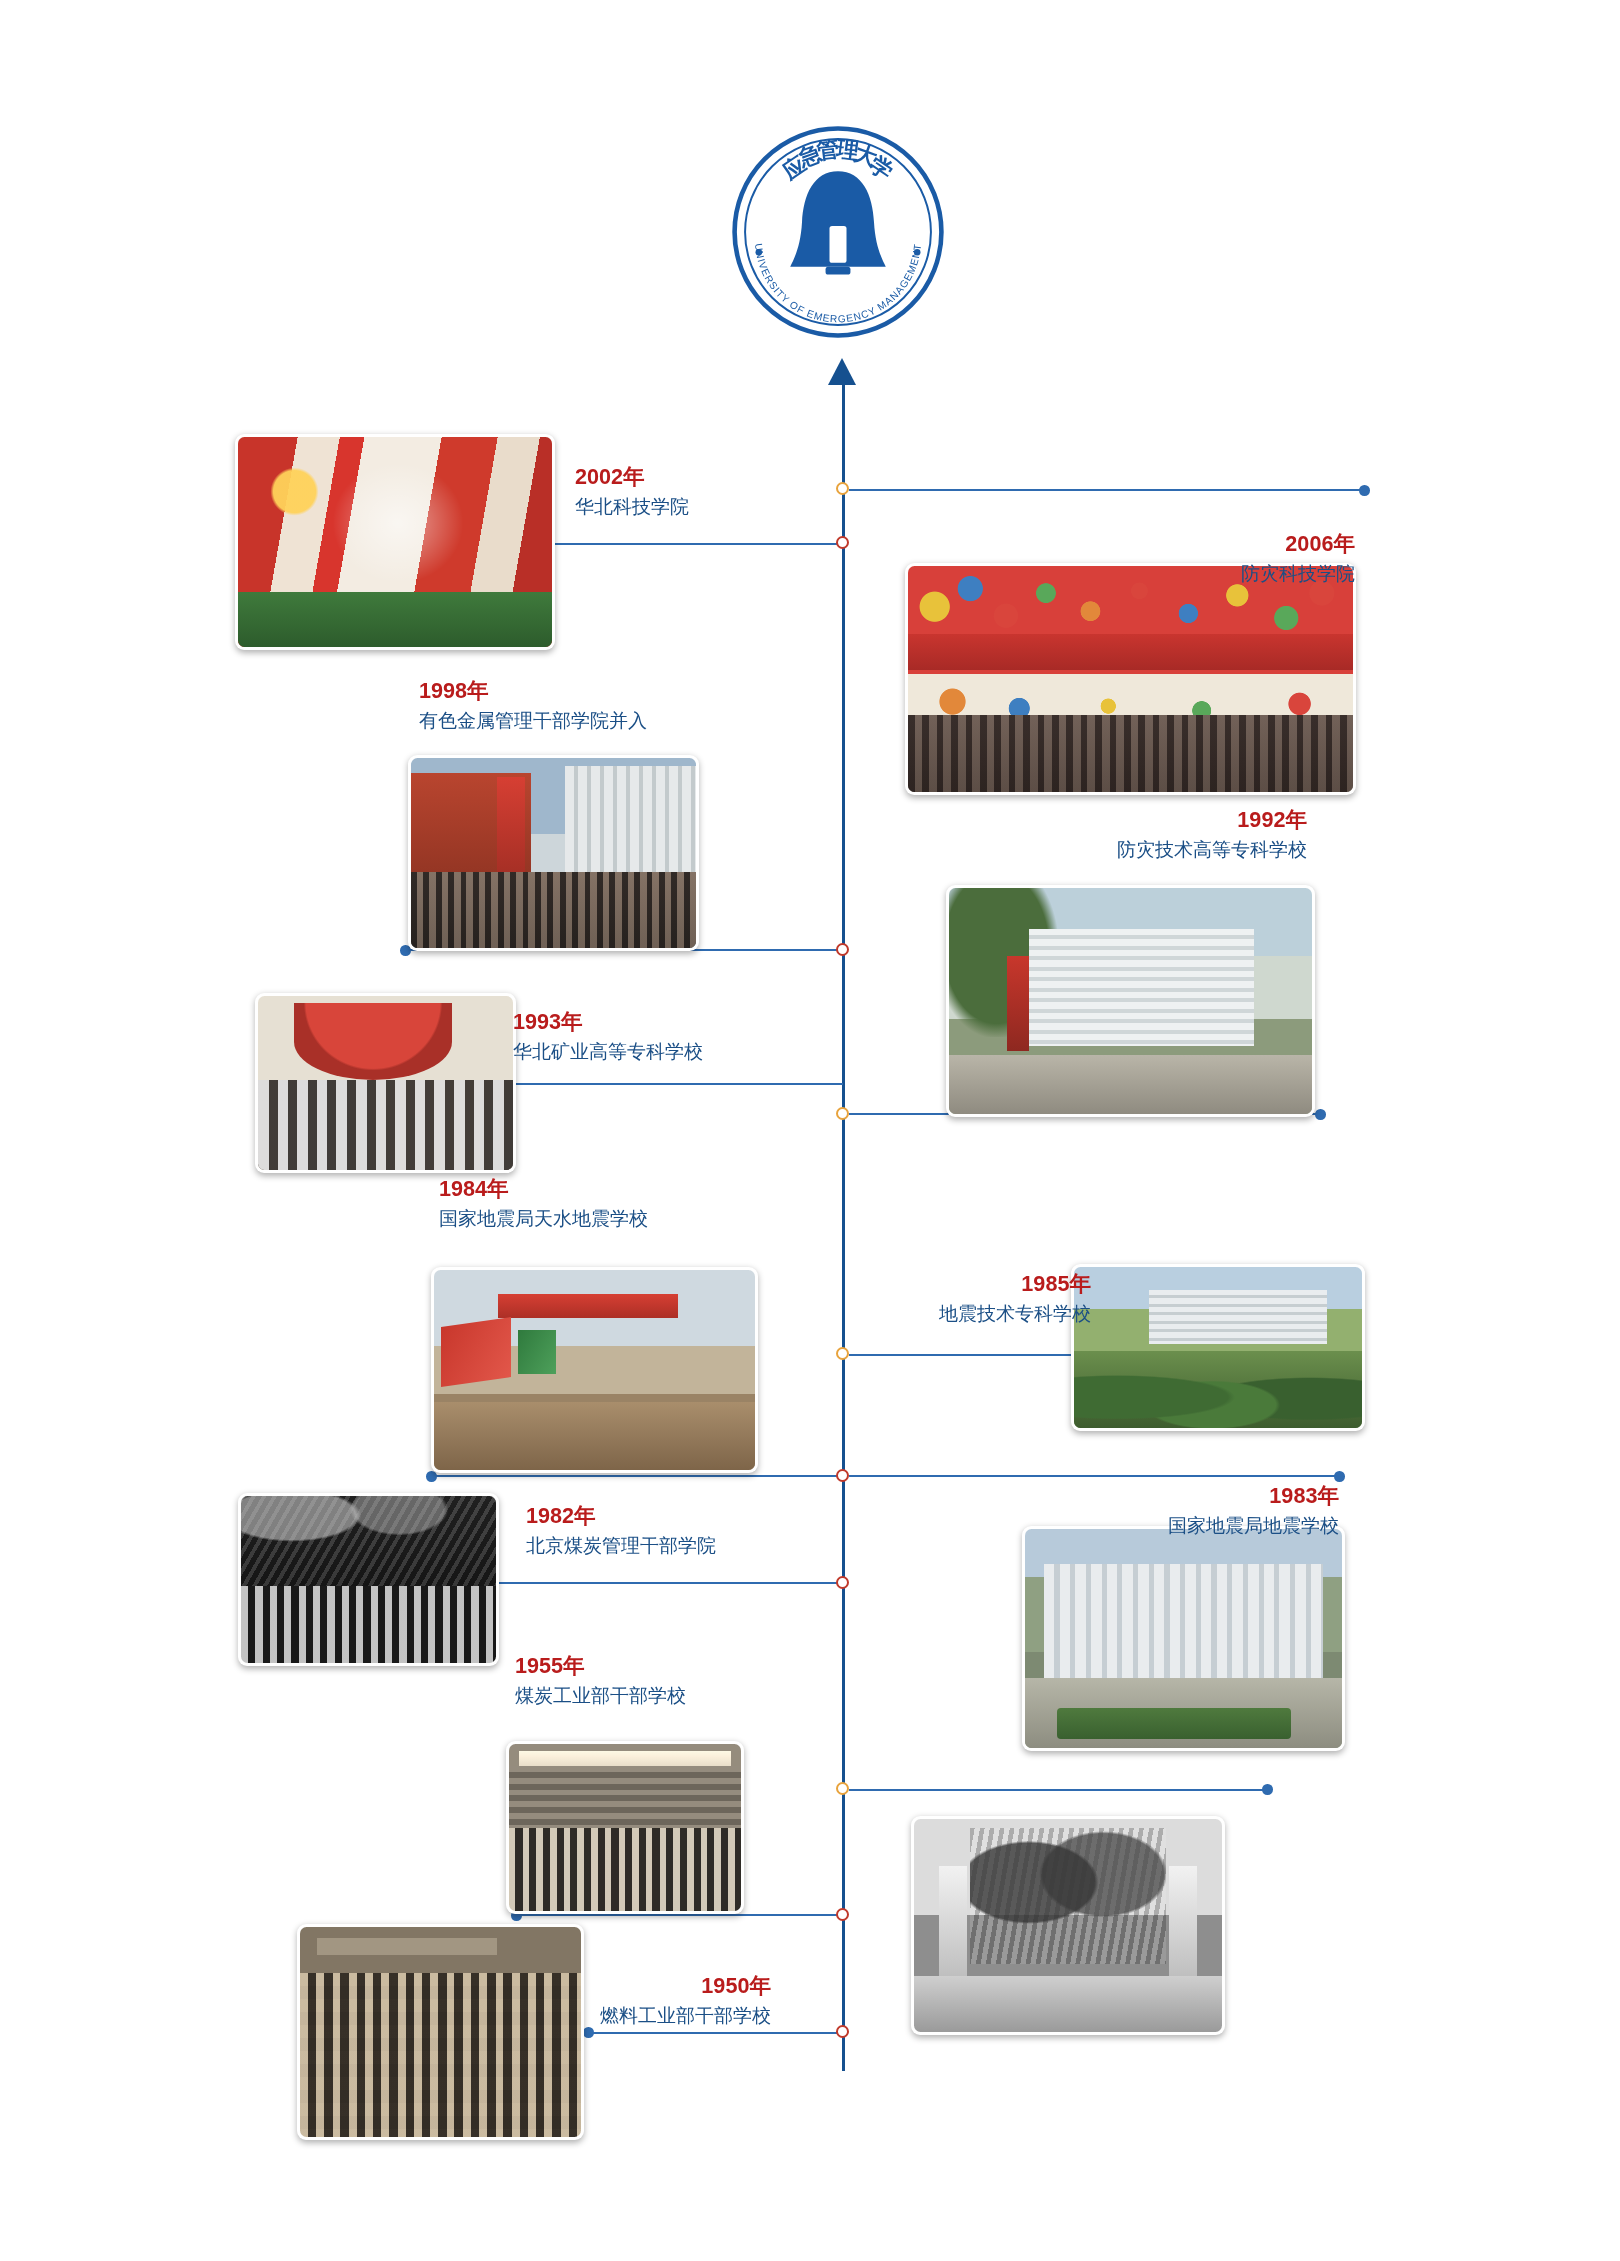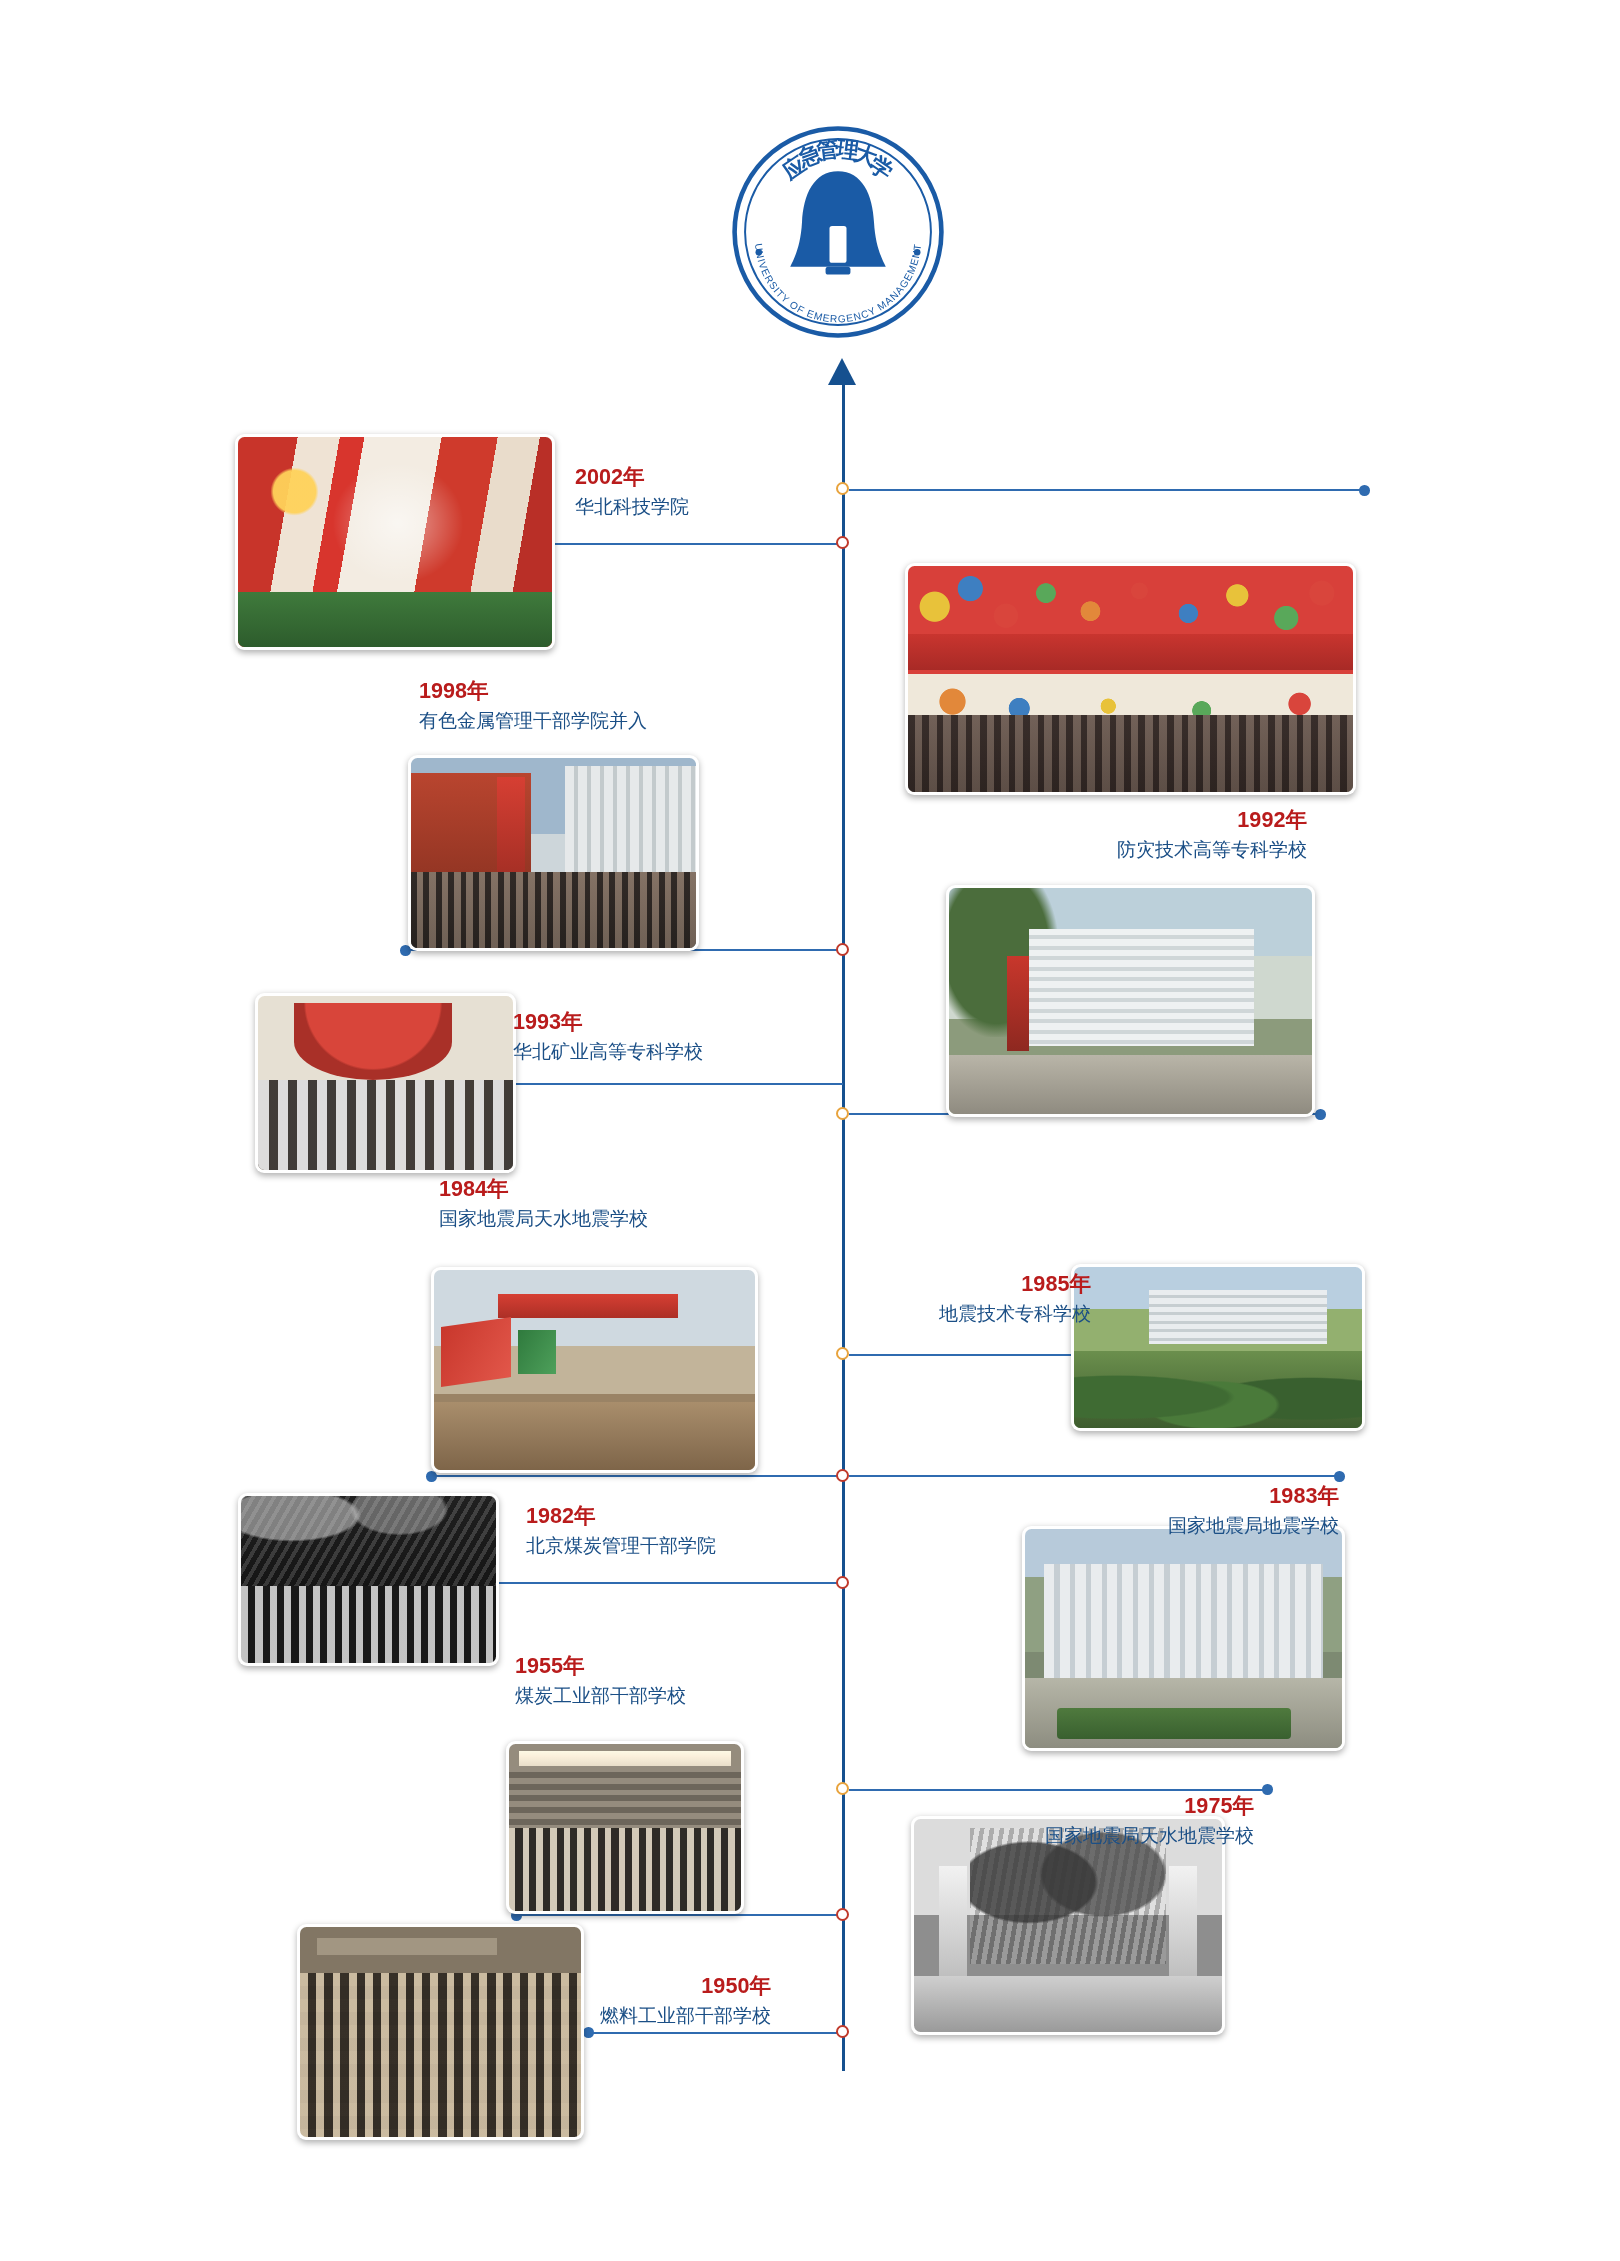--- a/index.html
+++ b/index.html
@@ -564,20 +564,24 @@
           <span class="rows"></span>
         </div>
       </div>
   </div>
 
   <div class="label left-align" style="left:575px; top:464px;">
     <div class="year">2002年</div>
     <div class="name">华北科技学院</div>
   </div>
 
+  <div class="label right-align" style="left:947px; top:531px; width:408px;">
+    <div class="year">2006年</div>
+    <div class="name">防灾科技学院</div>
+  </div>
 
   <div class="label left-align" style="left:419px; top:678px;">
     <div class="year">1998年</div>
     <div class="name">有色金属管理干部学院并入</div>
   </div>
 
   <div class="label right-align" style="left:902px; top:807px; width:405px;">
     <div class="year">1992年</div>
     <div class="name">防灾技术高等专科学校</div>
   </div>
@@ -605,24 +609,20 @@
   <div class="label left-align" style="left:526px; top:1503px;">
     <div class="year">1982年</div>
     <div class="name">北京煤炭管理干部学院</div>
   </div>
 
   <div class="label left-align" style="left:515px; top:1653px;">
     <div class="year">1955年</div>
     <div class="name">煤炭工业部干部学校</div>
   </div>
 
-  <div class="label right-align" style="left:823px; top:1793px; width:431px;">
-    <div class="year">1975年</div>
-    <div class="name">国家地震局天水地震学校</div>
-  </div>
 
   <div class="label left-align" style="left:600px; top:1973px;text-align:right;">
     <div class="year">1950年</div>
     <div class="name">燃料工业部干部学校</div>
   </div>
 
 </div>
 
 
 </body></html>

